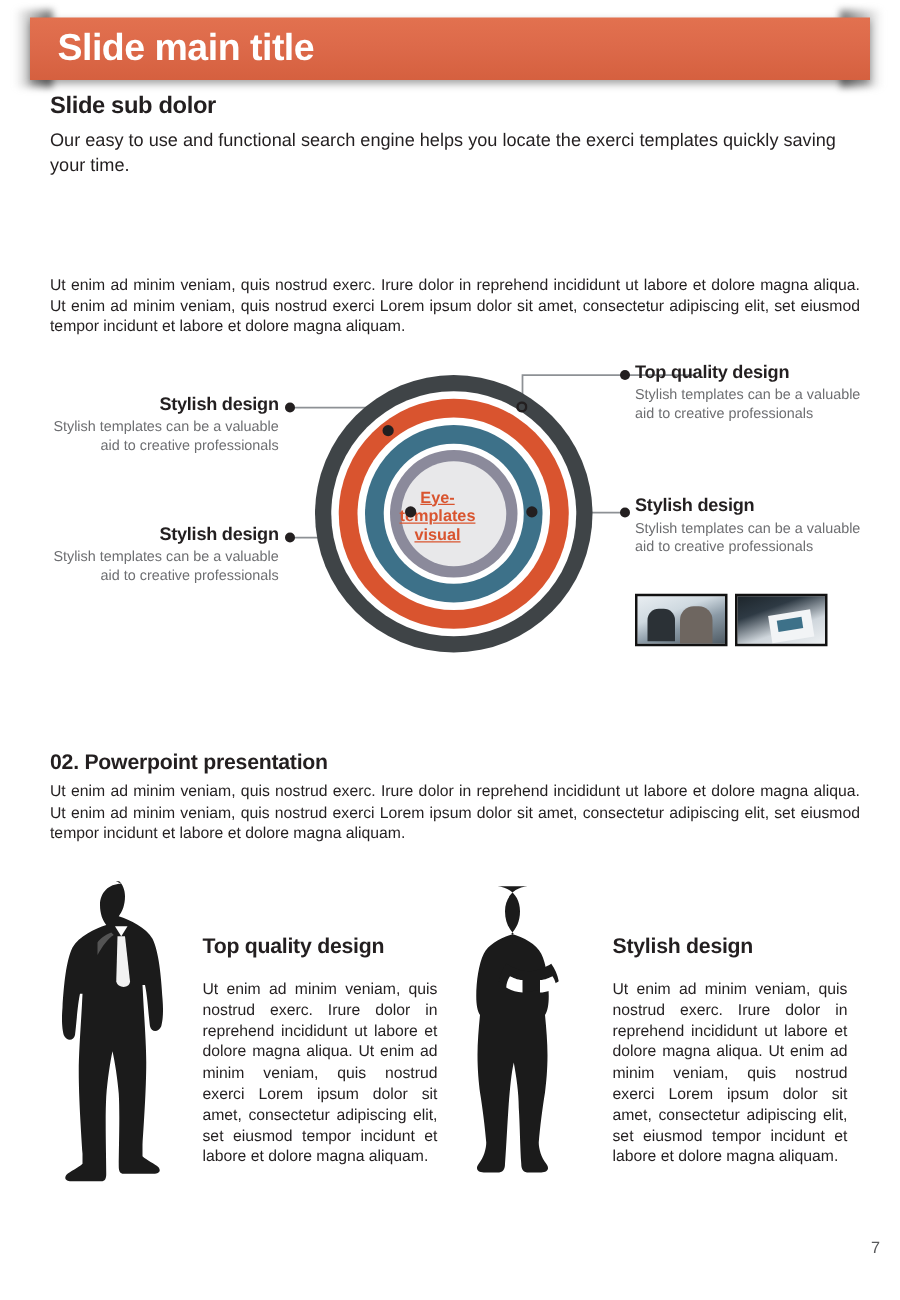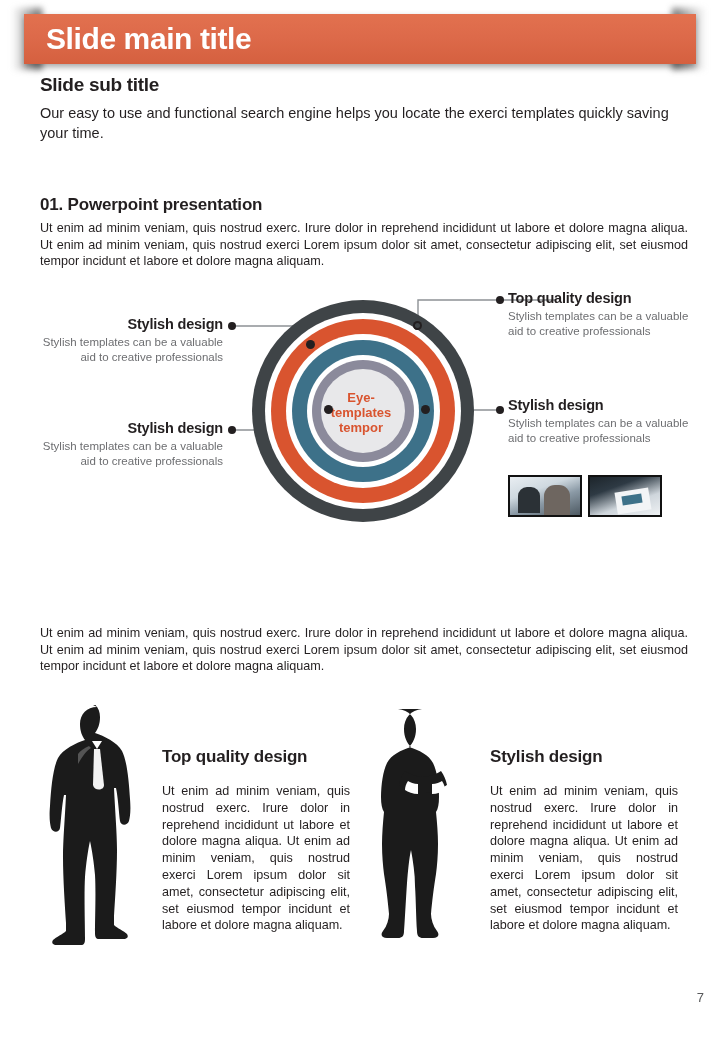--- a/index.html
+++ b/index.html
@@ -69,23 +69,23 @@
   .ring{position:absolute;border-radius:50%;}
   .r1{left:0;top:0;width:222px;height:222px;background:#3f4447;}
   .r2{left:13px;top:13px;width:196px;height:196px;background:#ffffff;}
   .r3{left:19px;top:19px;width:184px;height:184px;background:#d9542f;}
   .r4{left:34px;top:34px;width:154px;height:154px;background:#ffffff;}
   .r5{left:40px;top:40px;width:142px;height:142px;background:#3d7189;}
   .r6{left:55px;top:55px;width:112px;height:112px;background:#ffffff;}
   .r7{left:60px;top:60px;width:102px;height:102px;background:#8b8a9b;}
   .r8{left:69px;top:69px;width:84px;height:84px;background:#e8e8ea;}
   .center-text{
-    position:absolute;left:67px;top:72px;width:84px;height:80px;
+    position:absolute;left:56px;top:72px;width:84px;height:80px;
     display:flex;flex-direction:column;align-items:center;justify-content:center;
-    font-size:13px;font-weight:bold;color:#d9542f;line-height:15px;text-align:center;
+    font-size:13px;font-weight:bold;color:#d9542f;line-height:15px;text-align:center;text-decoration:underline;
   }
 
   
   .ring-dot{position:absolute;width:9px;height:9px;border-radius:50%;background:#231f20;}
   .ring-dot.hollow{background:#3f4447;box-shadow:inset 0 0 0 2px #231f20;}
 
   
   .conn{position:absolute;stroke:#8d9195;stroke-width:1.4px;fill:none;}
   .lead-dot{position:absolute;width:8px;height:8px;border-radius:50%;background:#231f20;}
 
@@ -127,24 +127,23 @@
 <div class="slide">
 
   <div class="banner-wrap">
     <div class="banner-shadow-l"></div>
     <div class="banner-shadow-r"></div>
     <div class="banner">
       <div class="banner-title">Slide main title</div>
     </div>
   </div>
 
-  <div class="sub-title">Slide sub title</div>
+  <div class="sub-title">Slide sub dolor</div>
   <div class="intro">Our easy to use and functional search engine helps you locate the exerci templates quickly saving your time.</div>
 
-  <div class="sec-head" id="sec1-head">01. Powerpoint presentation</div>
   <div class="sec-body" id="sec1-body">Ut enim ad minim veniam, quis nostrud exerc. Irure dolor in reprehend incididunt ut labore et dolore magna aliqua. Ut enim ad minim veniam, quis nostrud exerci  Lorem ipsum dolor sit amet, consectetur adipiscing elit, set eiusmod tempor incidunt et labore et dolore magna aliquam.</div>
 
   <div class="diagram">
 
     <svg width="720" height="260" style="position:absolute;left:0;top:0;">
       <polyline class="conn" points="233,46 310,46 310,64"></polyline>
       <polyline class="conn" points="233,150 328,150 328,132"></polyline>
       <polyline class="conn" points="500,20 555,20 555,20"></polyline>
       <polyline class="conn" points="500,20 418,20 418,42"></polyline>
       <polyline class="conn" points="500,130 427,130"></polyline>
@@ -156,21 +155,21 @@
       <div class="ring r3"></div>
       <div class="ring r4"></div>
       <div class="ring r5"></div>
       <div class="ring r6"></div>
       <div class="ring r7"></div>
       <div class="ring r8"></div>
 
       <div class="center-text">
         <span>Eye-</span>
         <span>templates</span>
-        <span>tempor</span>
+        <span>visual</span>
       </div>
 
       <div class="ring-dot" style="left:54px;top:40px;"></div>
       <div class="ring-dot hollow" style="left:161px;top:21px;"></div>
       <div class="ring-dot" style="left:72px;top:105px;"></div>
       <div class="ring-dot" style="left:169px;top:105px;"></div>
     </div>
 
     <div class="lead-dot" style="left:228px;top:42px;"></div>
     <div class="lead-dot" style="left:228px;top:146px;"></div>
@@ -193,20 +192,21 @@
   <div class="callout right" id="co-br">
     <div class="title">Stylish design</div>
     <div class="desc">Stylish templates can be a valuable aid to creative professionals</div>
   </div>
 
   <div class="thumbs">
     <div class="thumb a"></div>
     <div class="thumb b"></div>
   </div>
 
+  <div class="sec-head" id="sec2-head">02. Powerpoint presentation</div>
   <div class="sec-body" id="sec2-body">Ut enim ad minim veniam, quis nostrud exerc. Irure dolor in reprehend incididunt ut labore et dolore magna aliqua. Ut enim ad minim veniam, quis nostrud exerci  Lorem ipsum dolor sit amet, consectetur adipiscing elit, set eiusmod tempor incidunt et labore et dolore magna aliquam.</div>
 
   <div class="person-block" id="pb-left">
     <svg class="sil" viewBox="0 0 110 270">
       <g fill="#1b1b1b">
         <path d="M55 2c-10 0-17 7-17 17 0 7 2 12 5 16-9 3-22 9-27 18-5 10-7 30-8 48-1 12 0 18 1 22 2 5 8 5 9 0 1-7 2-24 4-33l2 0c-1 22-3 45-3 62 0 22 2 50 3 66l0 8c-3 3-10 6-13 9-2 3 0 5 4 5l24 0c3 0 4-2 4-6 0-14-1-44 0-62 1-13 3-27 5-36 2 9 4 22 5 34 1 16 0 44 0 58 0 4 1 6 4 6l24 0c4 0 6-2 4-5-3-3-10-6-13-9l0-9c1-16 3-44 3-66 0-17-2-40-3-62l2 0c2 9 3 26 4 33 1 5 7 5 9 0 1-4 2-10 1-22-1-18-3-38-8-48-5-9-18-15-27-18 3-4 5-9 5-16 0-10-7-17-17-17z"></path>
         <path d="M50 36l10 0 -5 8z" fill="#ffffff"></path>
         <path d="M52 44l6 0 4 36c0 6-10 6-11 0z" fill="#f2f2f2"></path>
         <path d="M47 41c-5 2-9 5-11 8l0 10c4-7 8-13 13-16z" fill="#ffffff" opacity=".25"></path>
       </g>

